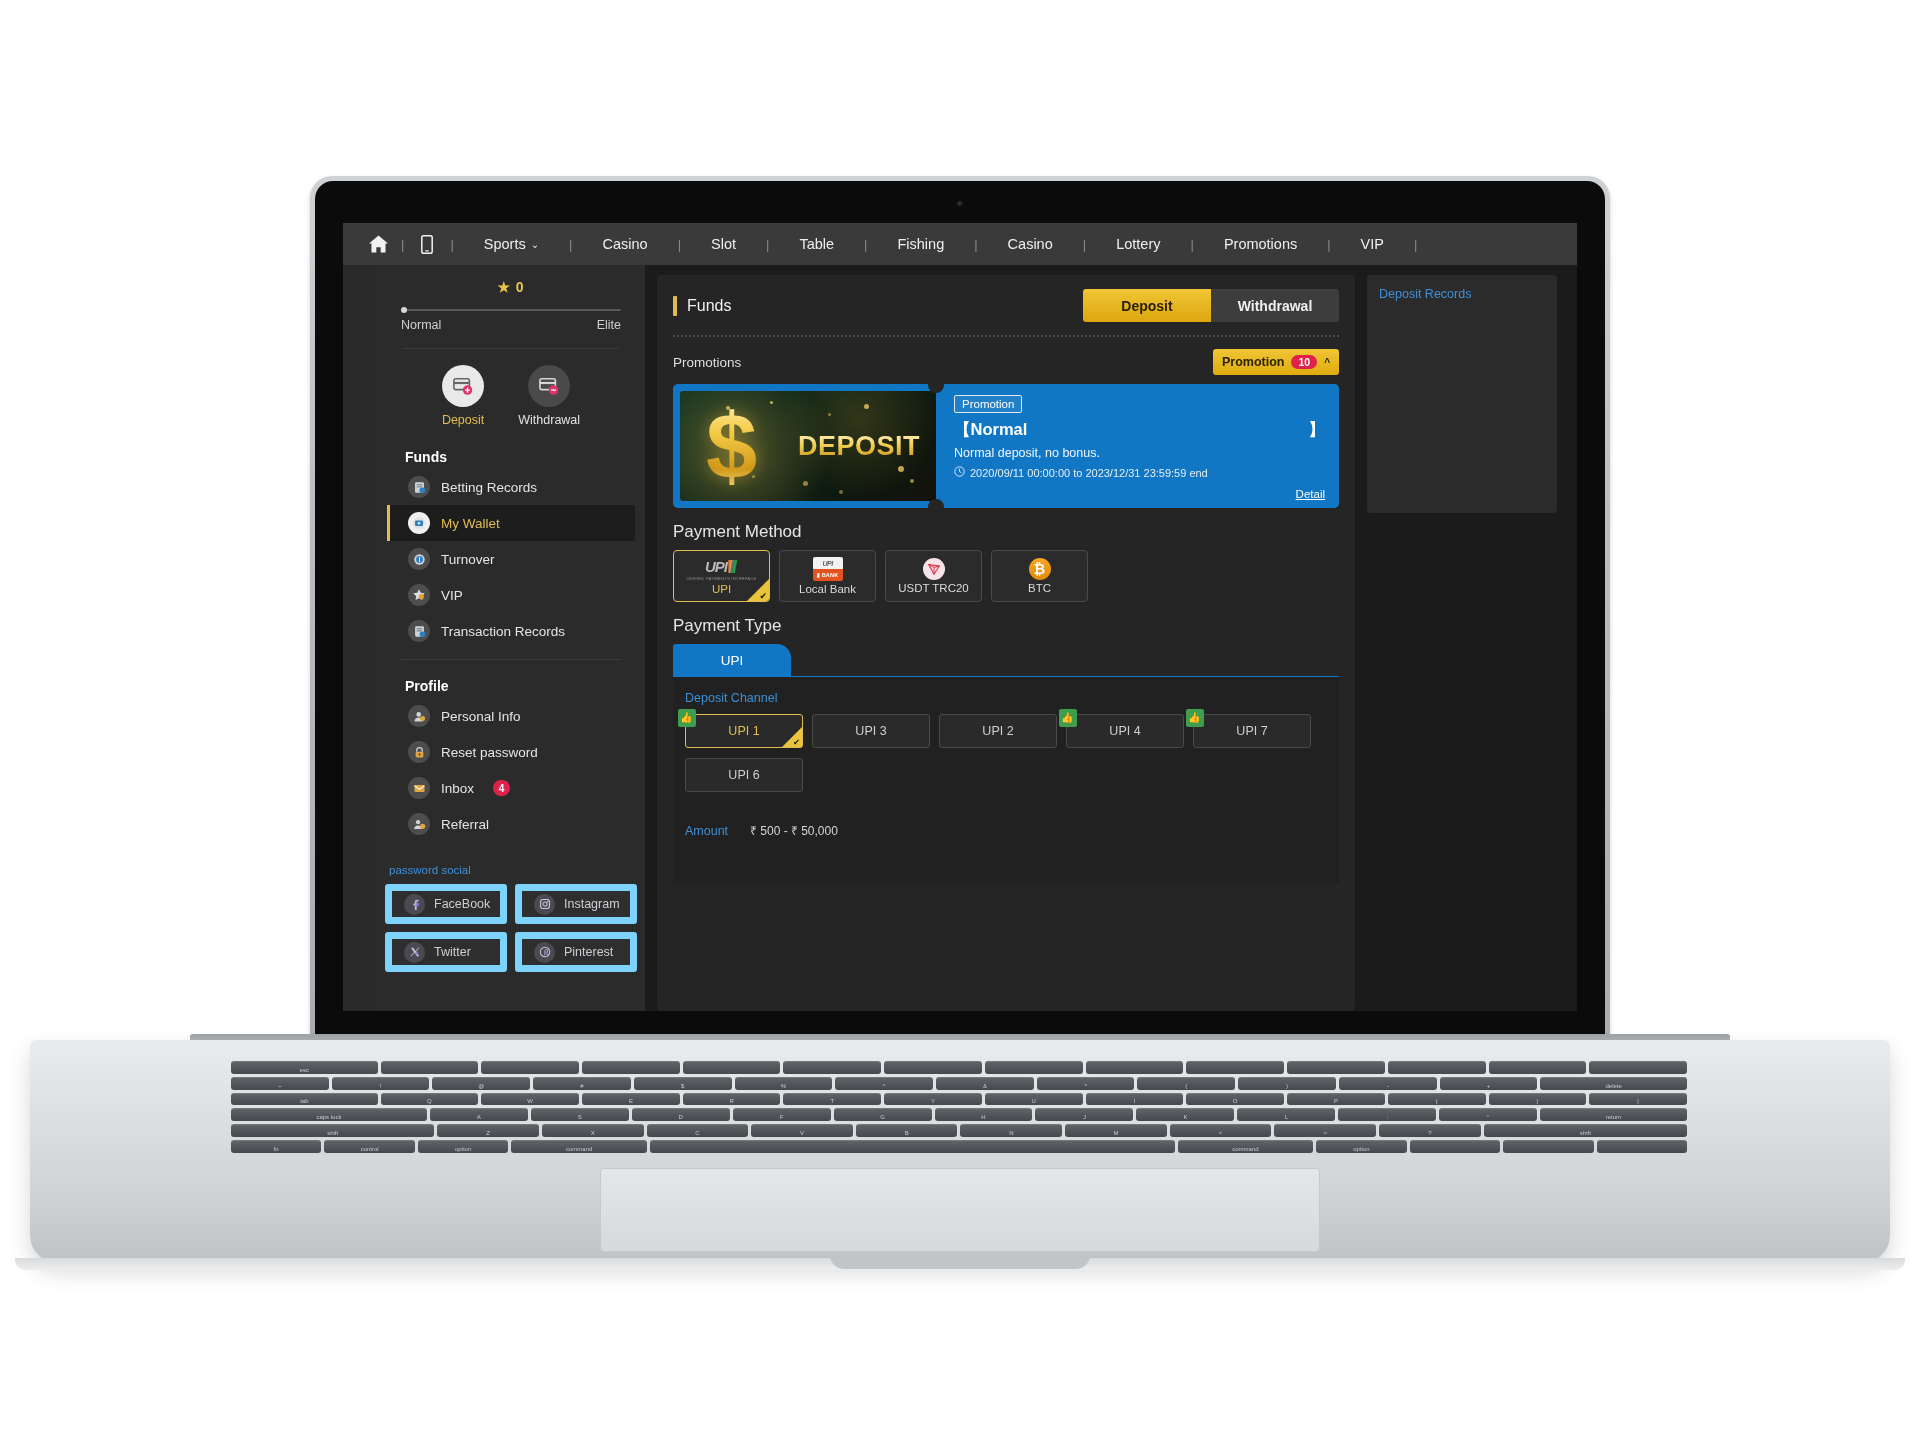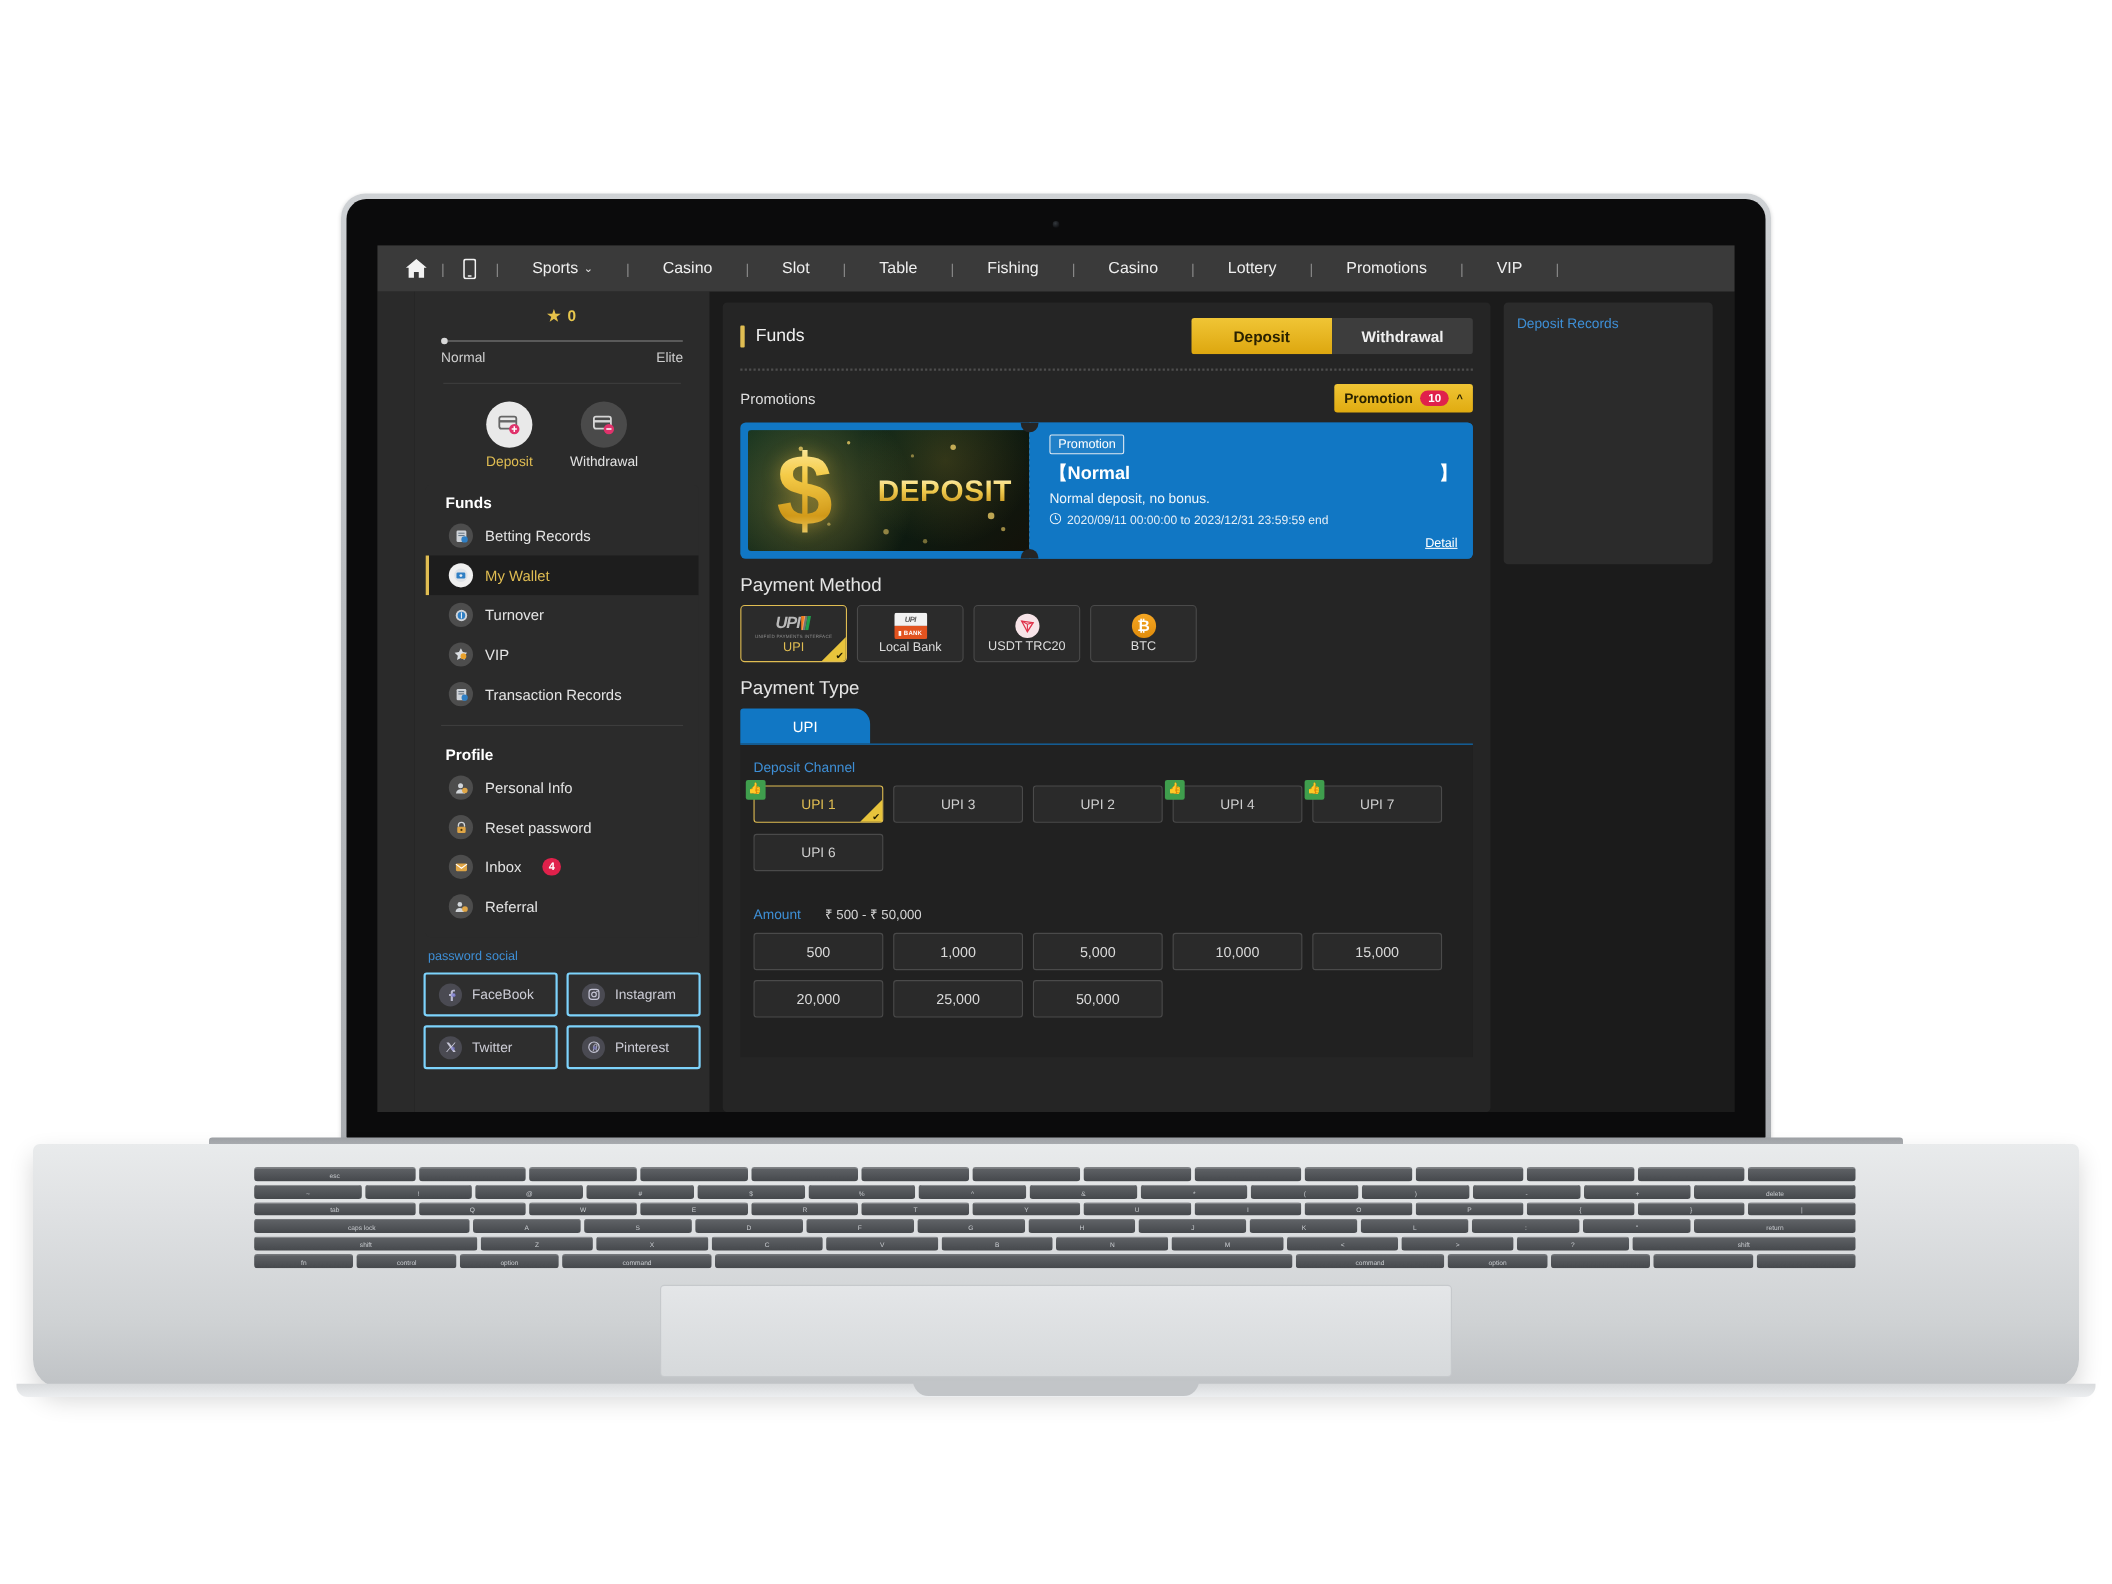--- a/index.html
+++ b/index.html
@@ -153,21 +153,21 @@
     display:inline-flex; align-items:center; justify-content:center; margin-left:8px;
   }
   .sidebar-card { background:#2b2b2b; margin:0 10px; border-radius:4px; }
   .sb-divider { height:1px; background:#3d3d3d; margin:10px 14px; }
 
   .community-label { color:#3e8fd6; font-size:11.5px; padding:12px 0 8px 4px; }
   .social-grid {
     display:grid; grid-template-columns:1fr 1fr; gap:8px; padding:0 8px 10px 8px;
   }
   .social-btn {
-    background:#2e2e2e; border:2px solid #7dd3fc; border-radius:3px;
+    background:#2e2e2e; border:7px solid #7dd3fc; border-radius:3px;
     height:40px; display:flex; align-items:center; gap:9px; padding-left:12px;
     color:#cdcdd6; font-size:12.5px; cursor:pointer;
   }
   .social-ic {
     width:21px; height:21px; border-radius:50%; background:#4a4a52;
     display:flex; align-items:center; justify-content:center; flex:0 0 21px;
   }
 
   
   .main-col { flex:1; display:flex; gap:12px; padding:10px 0 0 12px; min-width:0; }
@@ -751,30 +751,20 @@
                     <div class="chan-btn" style="margin-top:1px;">
                       <span>UPI 6</span>
                     </div>
                   </div>
 
                   <div class="amt-head">
                     <span class="blue-label" style="margin:0;">Amount</span>
                     <span class="amt-range">₹ 500 - ₹ 50,000</span>
                   </div>
 
-                  <div class="amt-grid">
-                    <div class="amt-btn">500</div>
-                    <div class="amt-btn">1,000</div>
-                    <div class="amt-btn">5,000</div>
-                    <div class="amt-btn">10,000</div>
-                    <div class="amt-btn">15,000</div>
-                    <div class="amt-btn">20,000</div>
-                    <div class="amt-btn">25,000</div>
-                    <div class="amt-btn">50,000</div>
-                  </div>
                   <div style="height:30px;"></div>
                 </div>
               </div>
 
               <div class="right-col">
                 <div class="records-card">
                   <div class="records-title">Deposit Records</div>
                 </div>
               </div>
 

